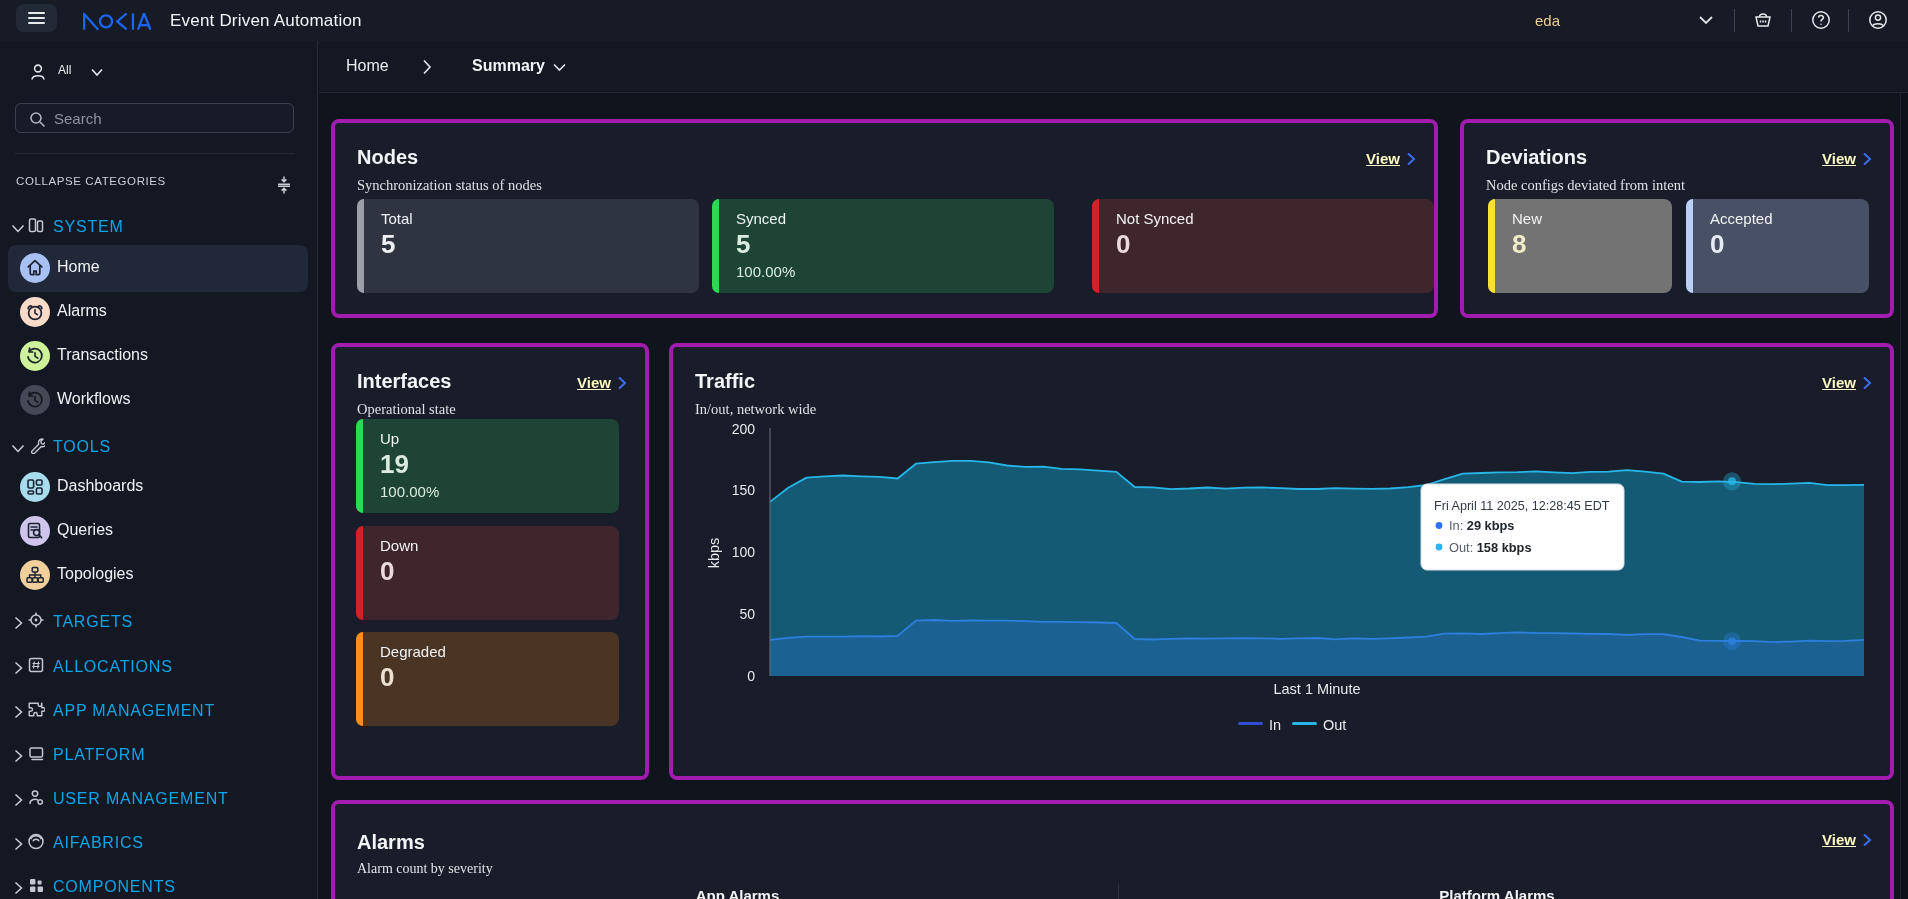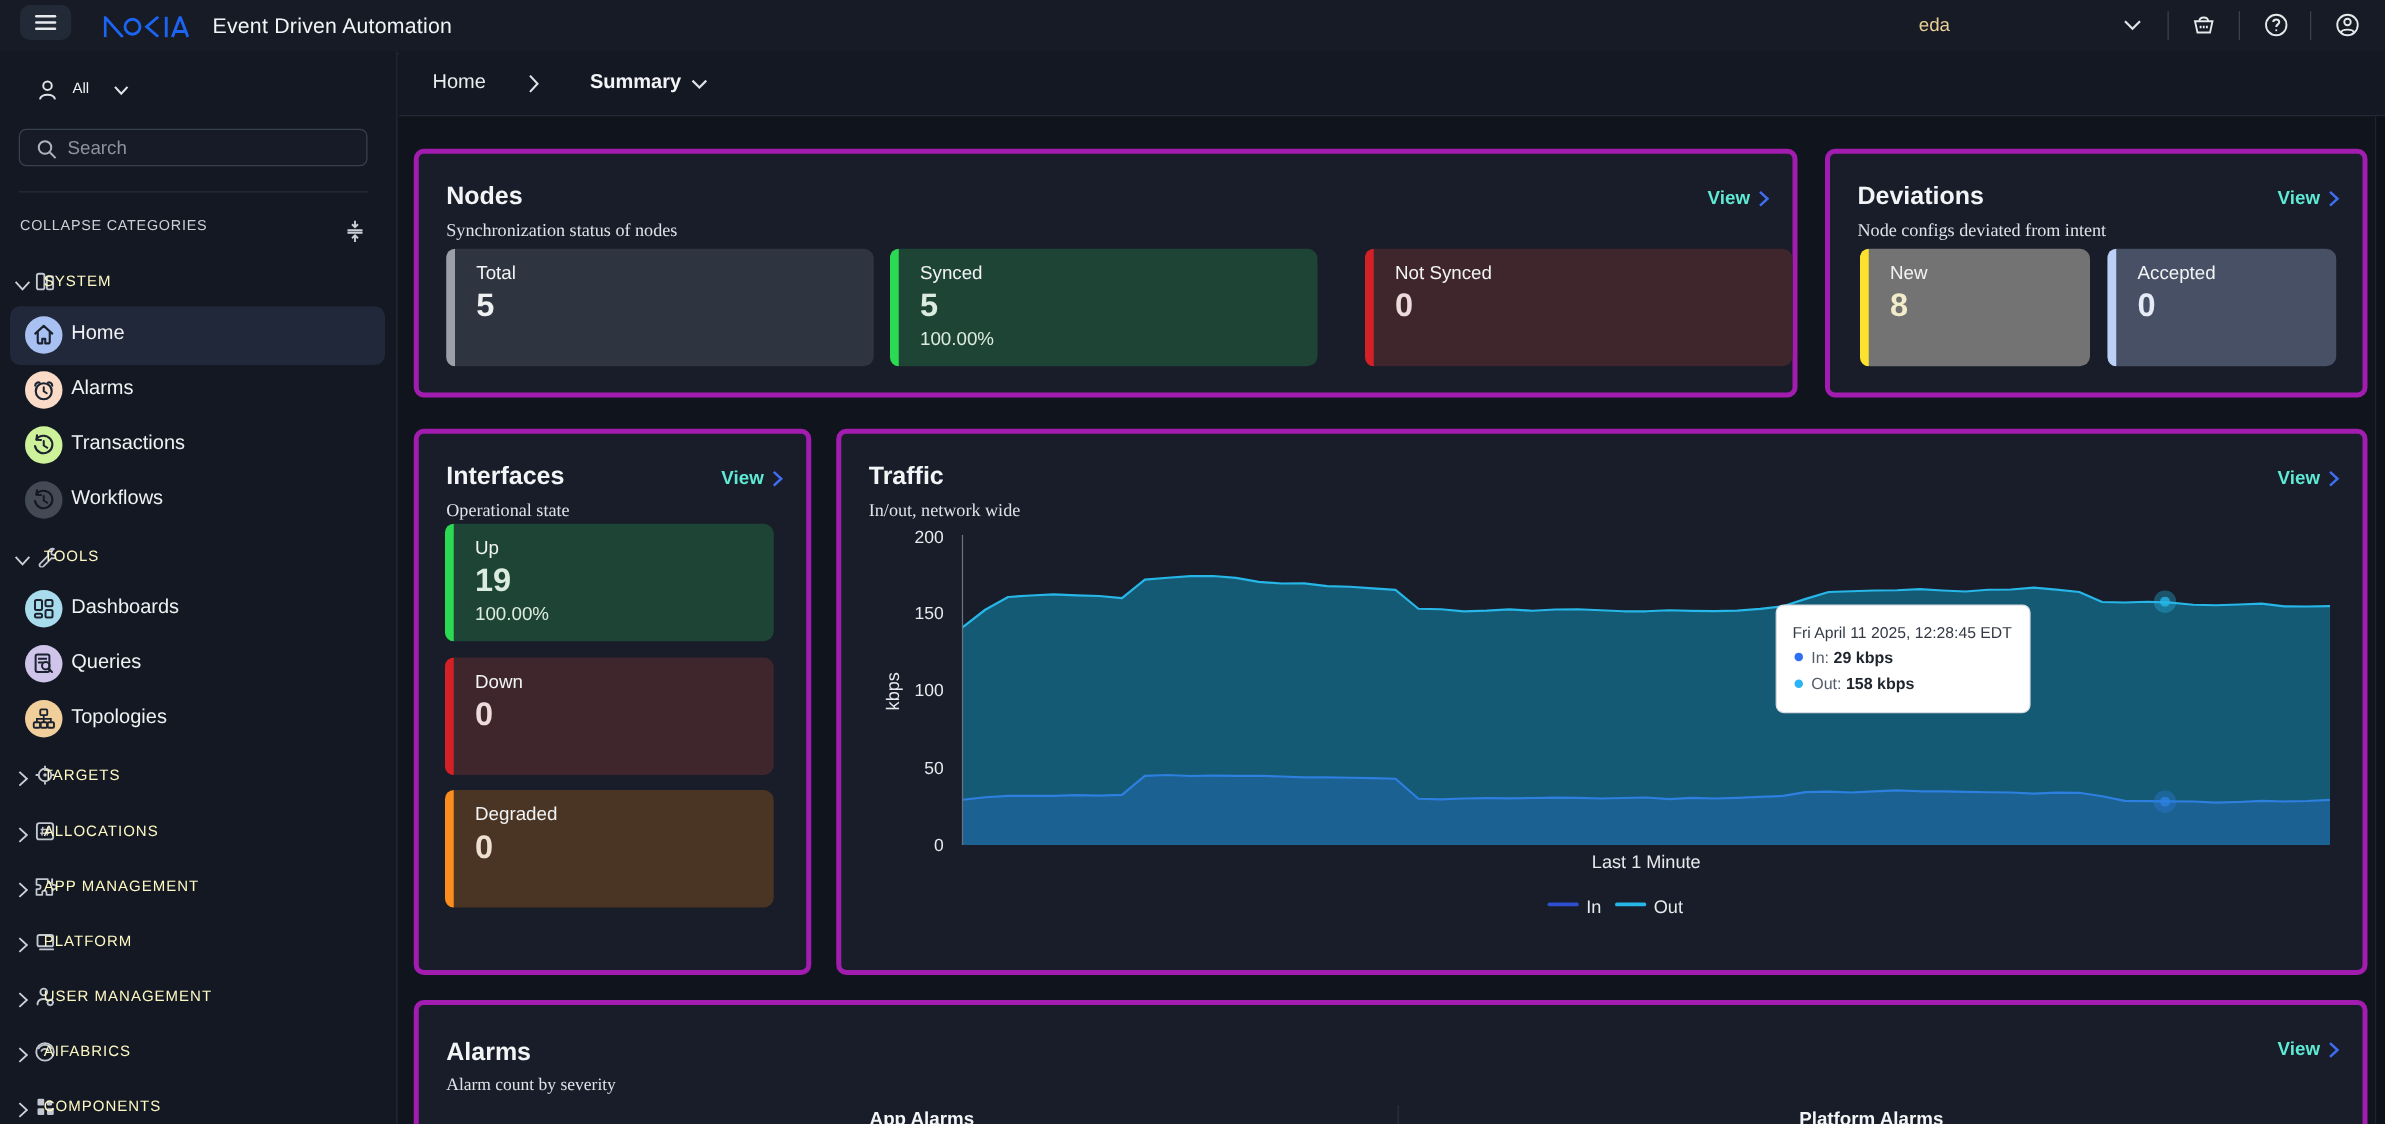--- a/index.html
+++ b/index.html
@@ -27,31 +27,31 @@
 #sb-divider { position:absolute; left:15px; top:112px; width:280px; height:1px; background:#262c38; }
 #collapse { position:absolute; left:16px; top:134px; width:280px; height:20px;
   font-size:11.5px; color:#ccd0d6; letter-spacing:0.6px; }
 .navrow { position:absolute; left:0; width:318px; height:44px; }
 .navrow .circ { position:absolute; left:20px; top:7px; width:30px; height:30px; border-radius:50%; }
 .navrow .lbl { position:absolute; left:57px; top:12px; font-size:16px; color:#f0f1f3; }
 .selbg { position:absolute; left:8px; top:-1px; width:300px; height:47px; background:#202839; border-radius:8px; }
 .catrow { position:absolute; left:0; width:318px; height:20px; }
 .catrow .chev { position:absolute; left:9px; top:4px; }
 .catrow .cic { position:absolute; left:27px; top:1px; }
-.catrow .clbl { position:absolute; left:35px; top:3px; font-size:12px; color:#fef9c3; letter-spacing:0.8px; }
+.catrow .clbl { position:absolute; left:53px; top:3px; font-size:16px; color:#0ea5e9; letter-spacing:0.8px; }
 
 #breadcrumb { position:absolute; left:319px; top:41px; width:1589px; height:52px;
   background:#131823; border-bottom:1px solid #222834; }
 #bc-home { position:absolute; left:27px; top:16px; font-size:16px; color:#e9ebee; }
 #bc-sum { position:absolute; left:153px; top:16px; font-size:16px; font-weight:bold; color:#f3f4f6; }
 #scrollgutter { position:absolute; left:1900px; top:93px; width:8px; height:806px; background:#0d1119; border-left:1px solid #1e2430; }
 .card { position:absolute; background:#181d29; border:4px solid #a21caf; border-radius:8px; }
 .card h2 { position:absolute; left:22px; top:23px; font-size:20px; font-weight:bold; color:#f3f4f6; }
 .card .sub { position:absolute; left:22px; top:54px; font-size:14.5px; color:#dfe2e6;font-family:Liberation Serif, serif; }
-.view { position:absolute; font-size:15px; font-weight:bold; color:#5eead4; }
+.view { position:absolute; font-size:15px; font-weight:bold; color:#fef9c3;text-decoration:underline; }
 .tile { position:absolute; border-radius:8px;text-align:center; }
 .tile .bar { position:absolute; left:0; top:0; width:7px; height:100%; border-radius:8px 0 0 8px; }
 .tile .tl { position:absolute; left:24px; top:11px; font-size:15px; color:#f2f3f5; }
 .tile .tv { position:absolute; left:24px; top:30px; font-size:26px; font-weight:bold; color:#eef0f2; }
 .tile .tp { position:absolute; left:24px; top:64px; font-size:15px; color:#eef0f2; }
 </style>
 </head>
 <body>
 
 <div id="topbar">

